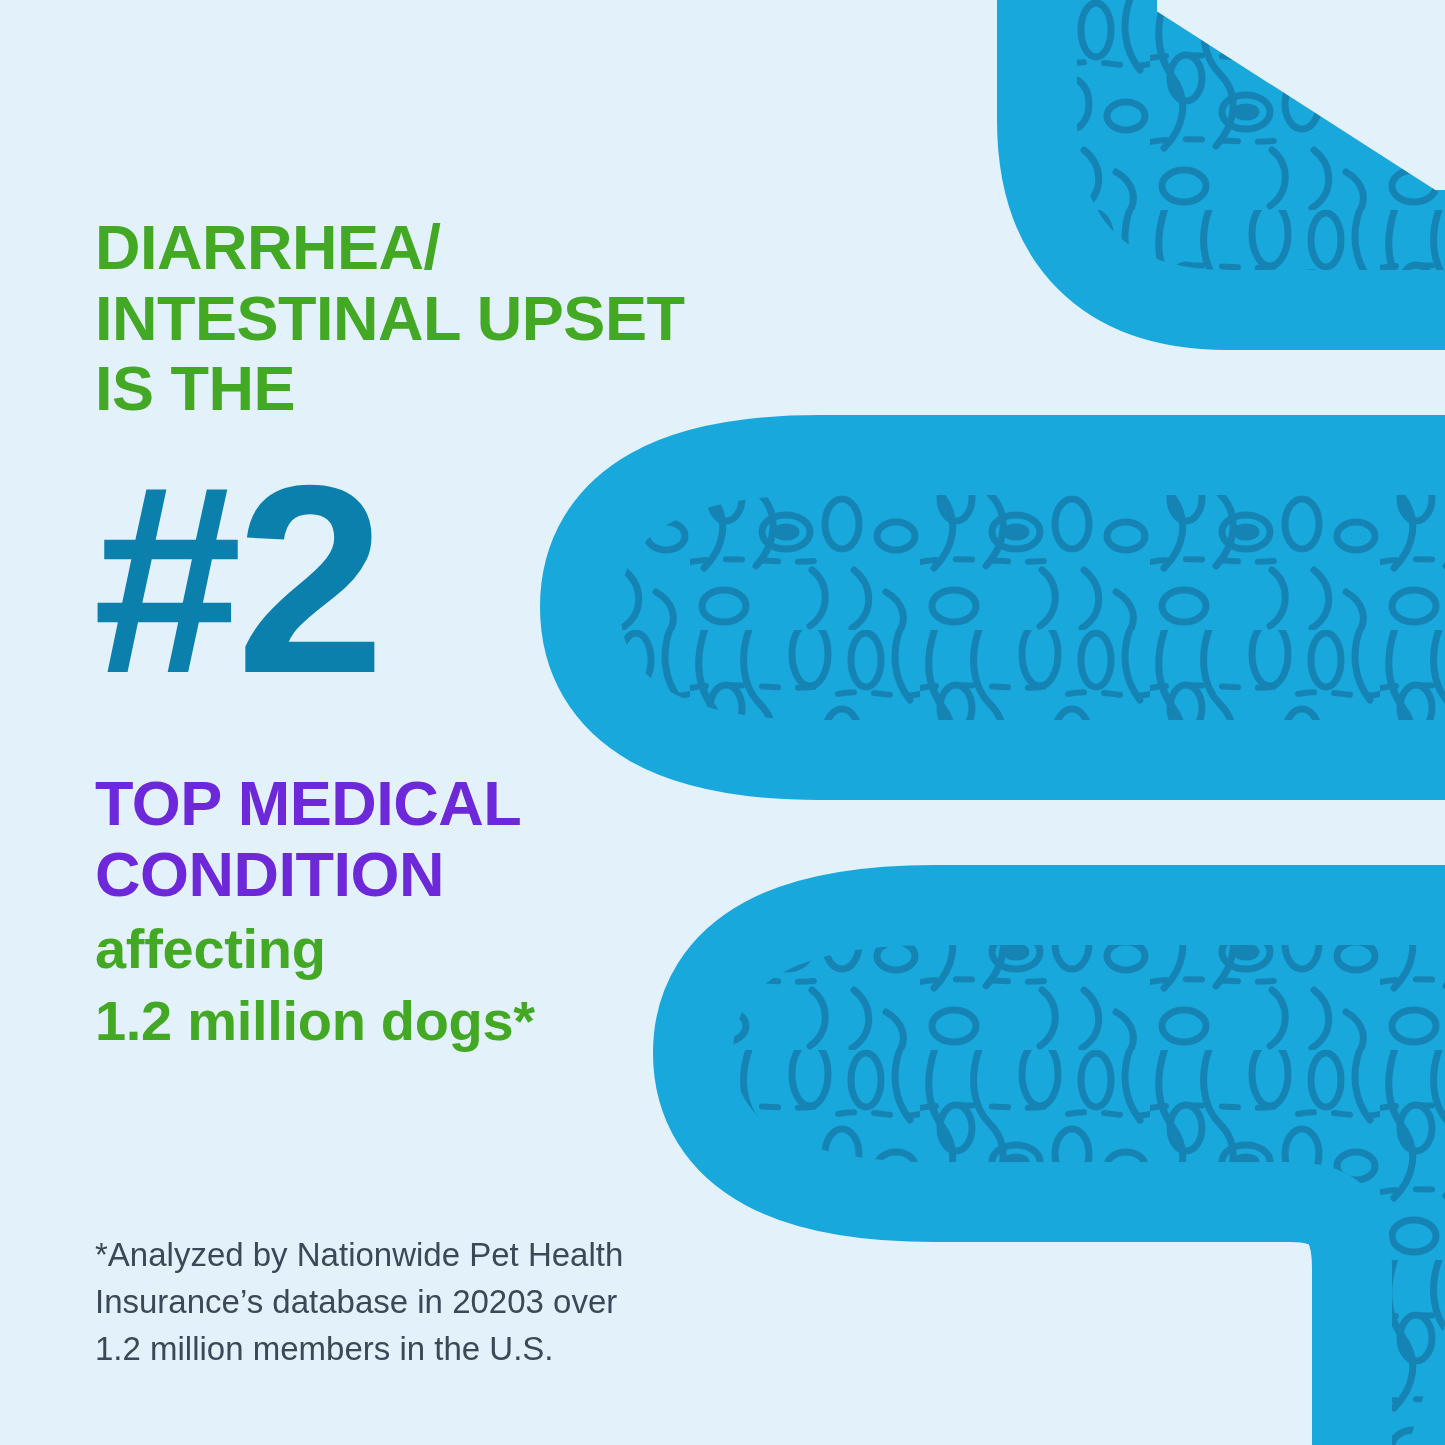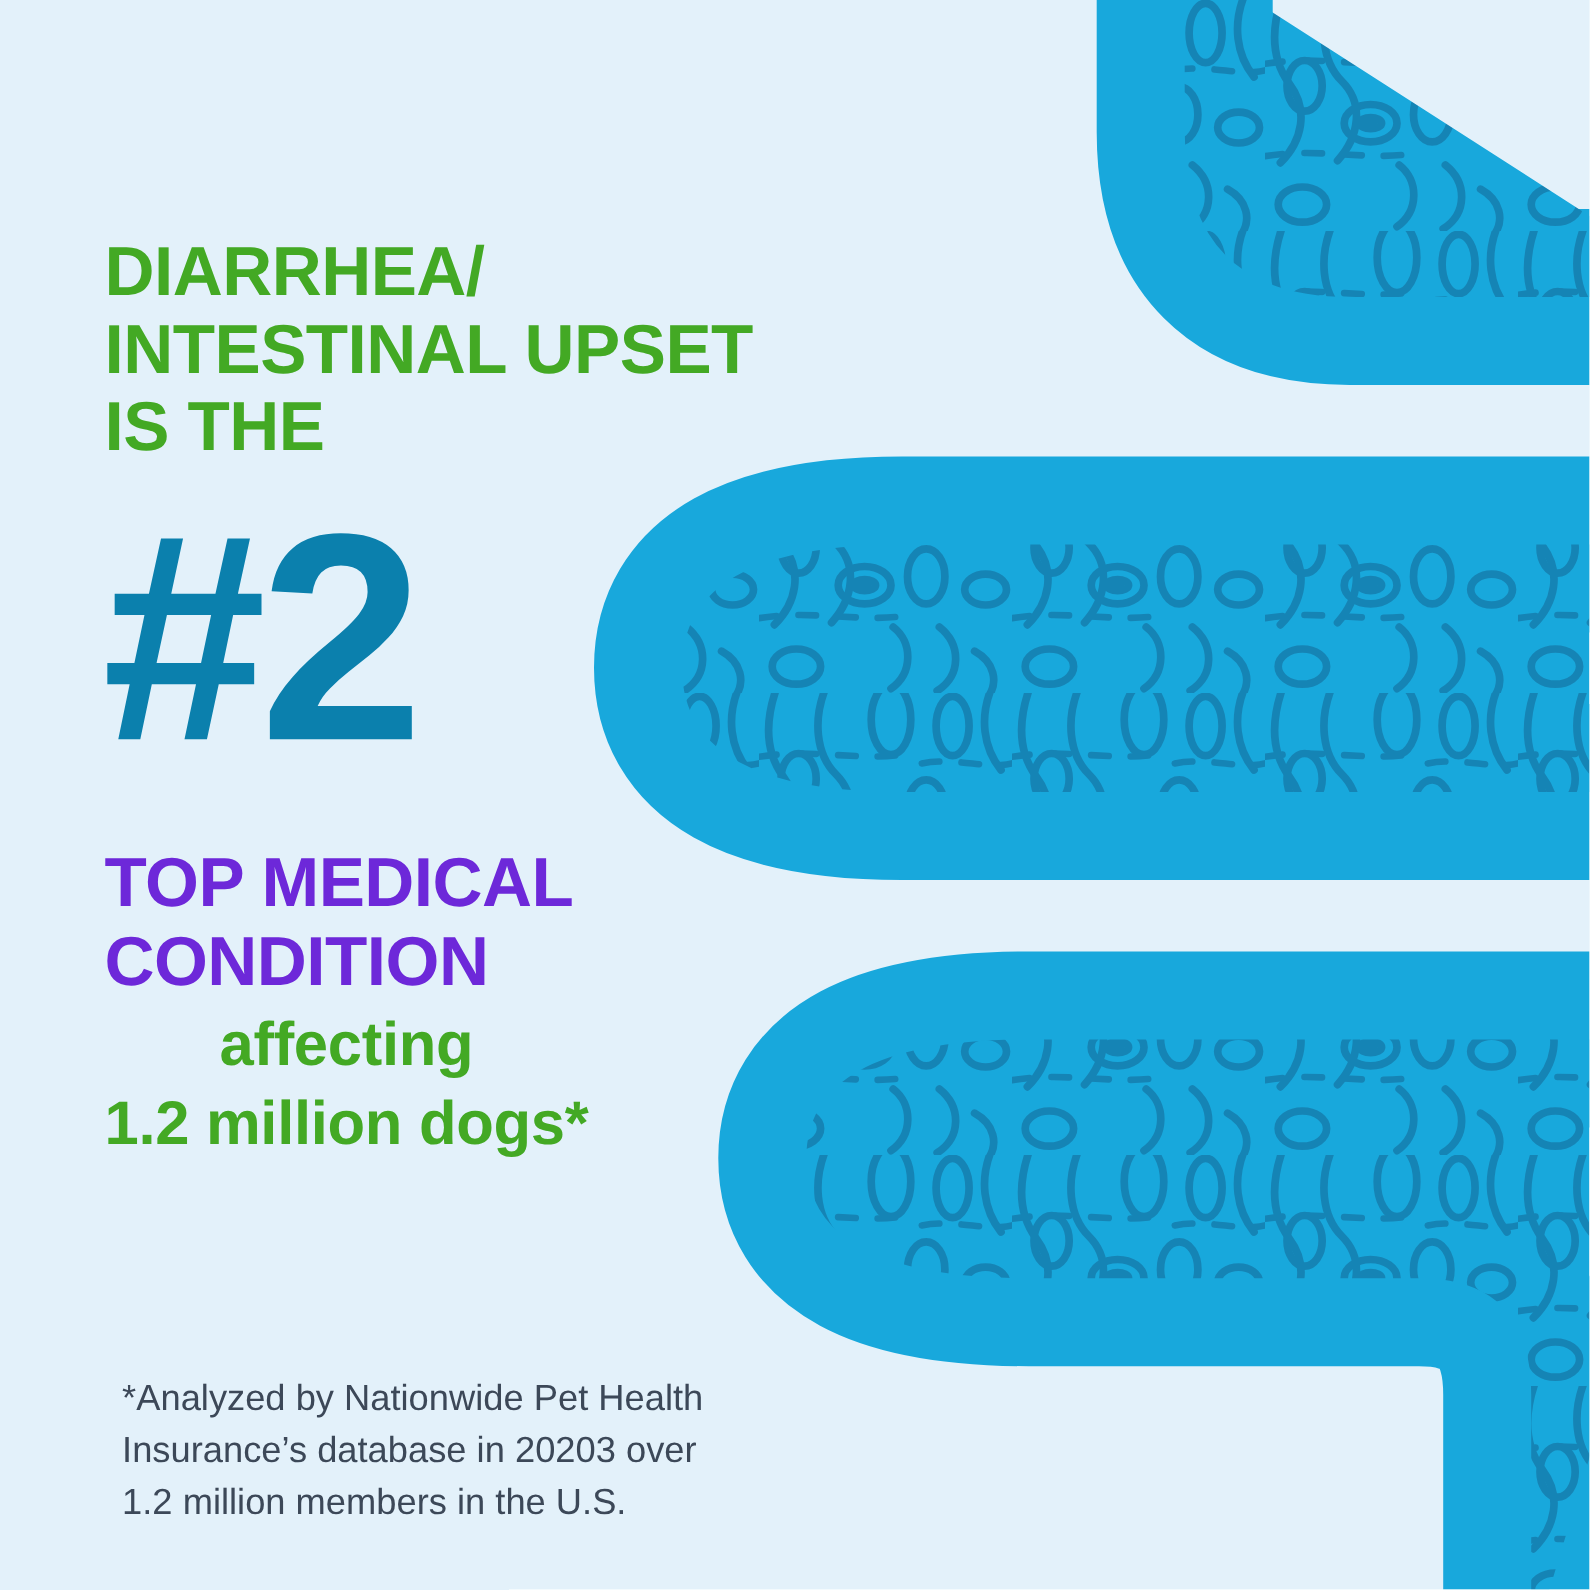--- a/index.html
+++ b/index.html
@@ -79,28 +79,27 @@
     position: absolute;
     top: 913px;
     left: 0;
     margin: 0;
     color: #43A924;
     font-size: 56px;
     line-height: 1.28;
     font-weight: 700;
     letter-spacing: -0.3px;
     white-space: pre-line;
-    text-align: center;
   }
 
   .footnote {
     position: absolute;
     top: 1232px;
     left: 0;
-    margin: 16px;
+    margin: 0;
     color: #3C4858;
     font-size: 33px;
     line-height: 1.42;
     font-weight: 400;
     white-space: pre-line;
   }
 </style>
 </head>
 <body>
 

